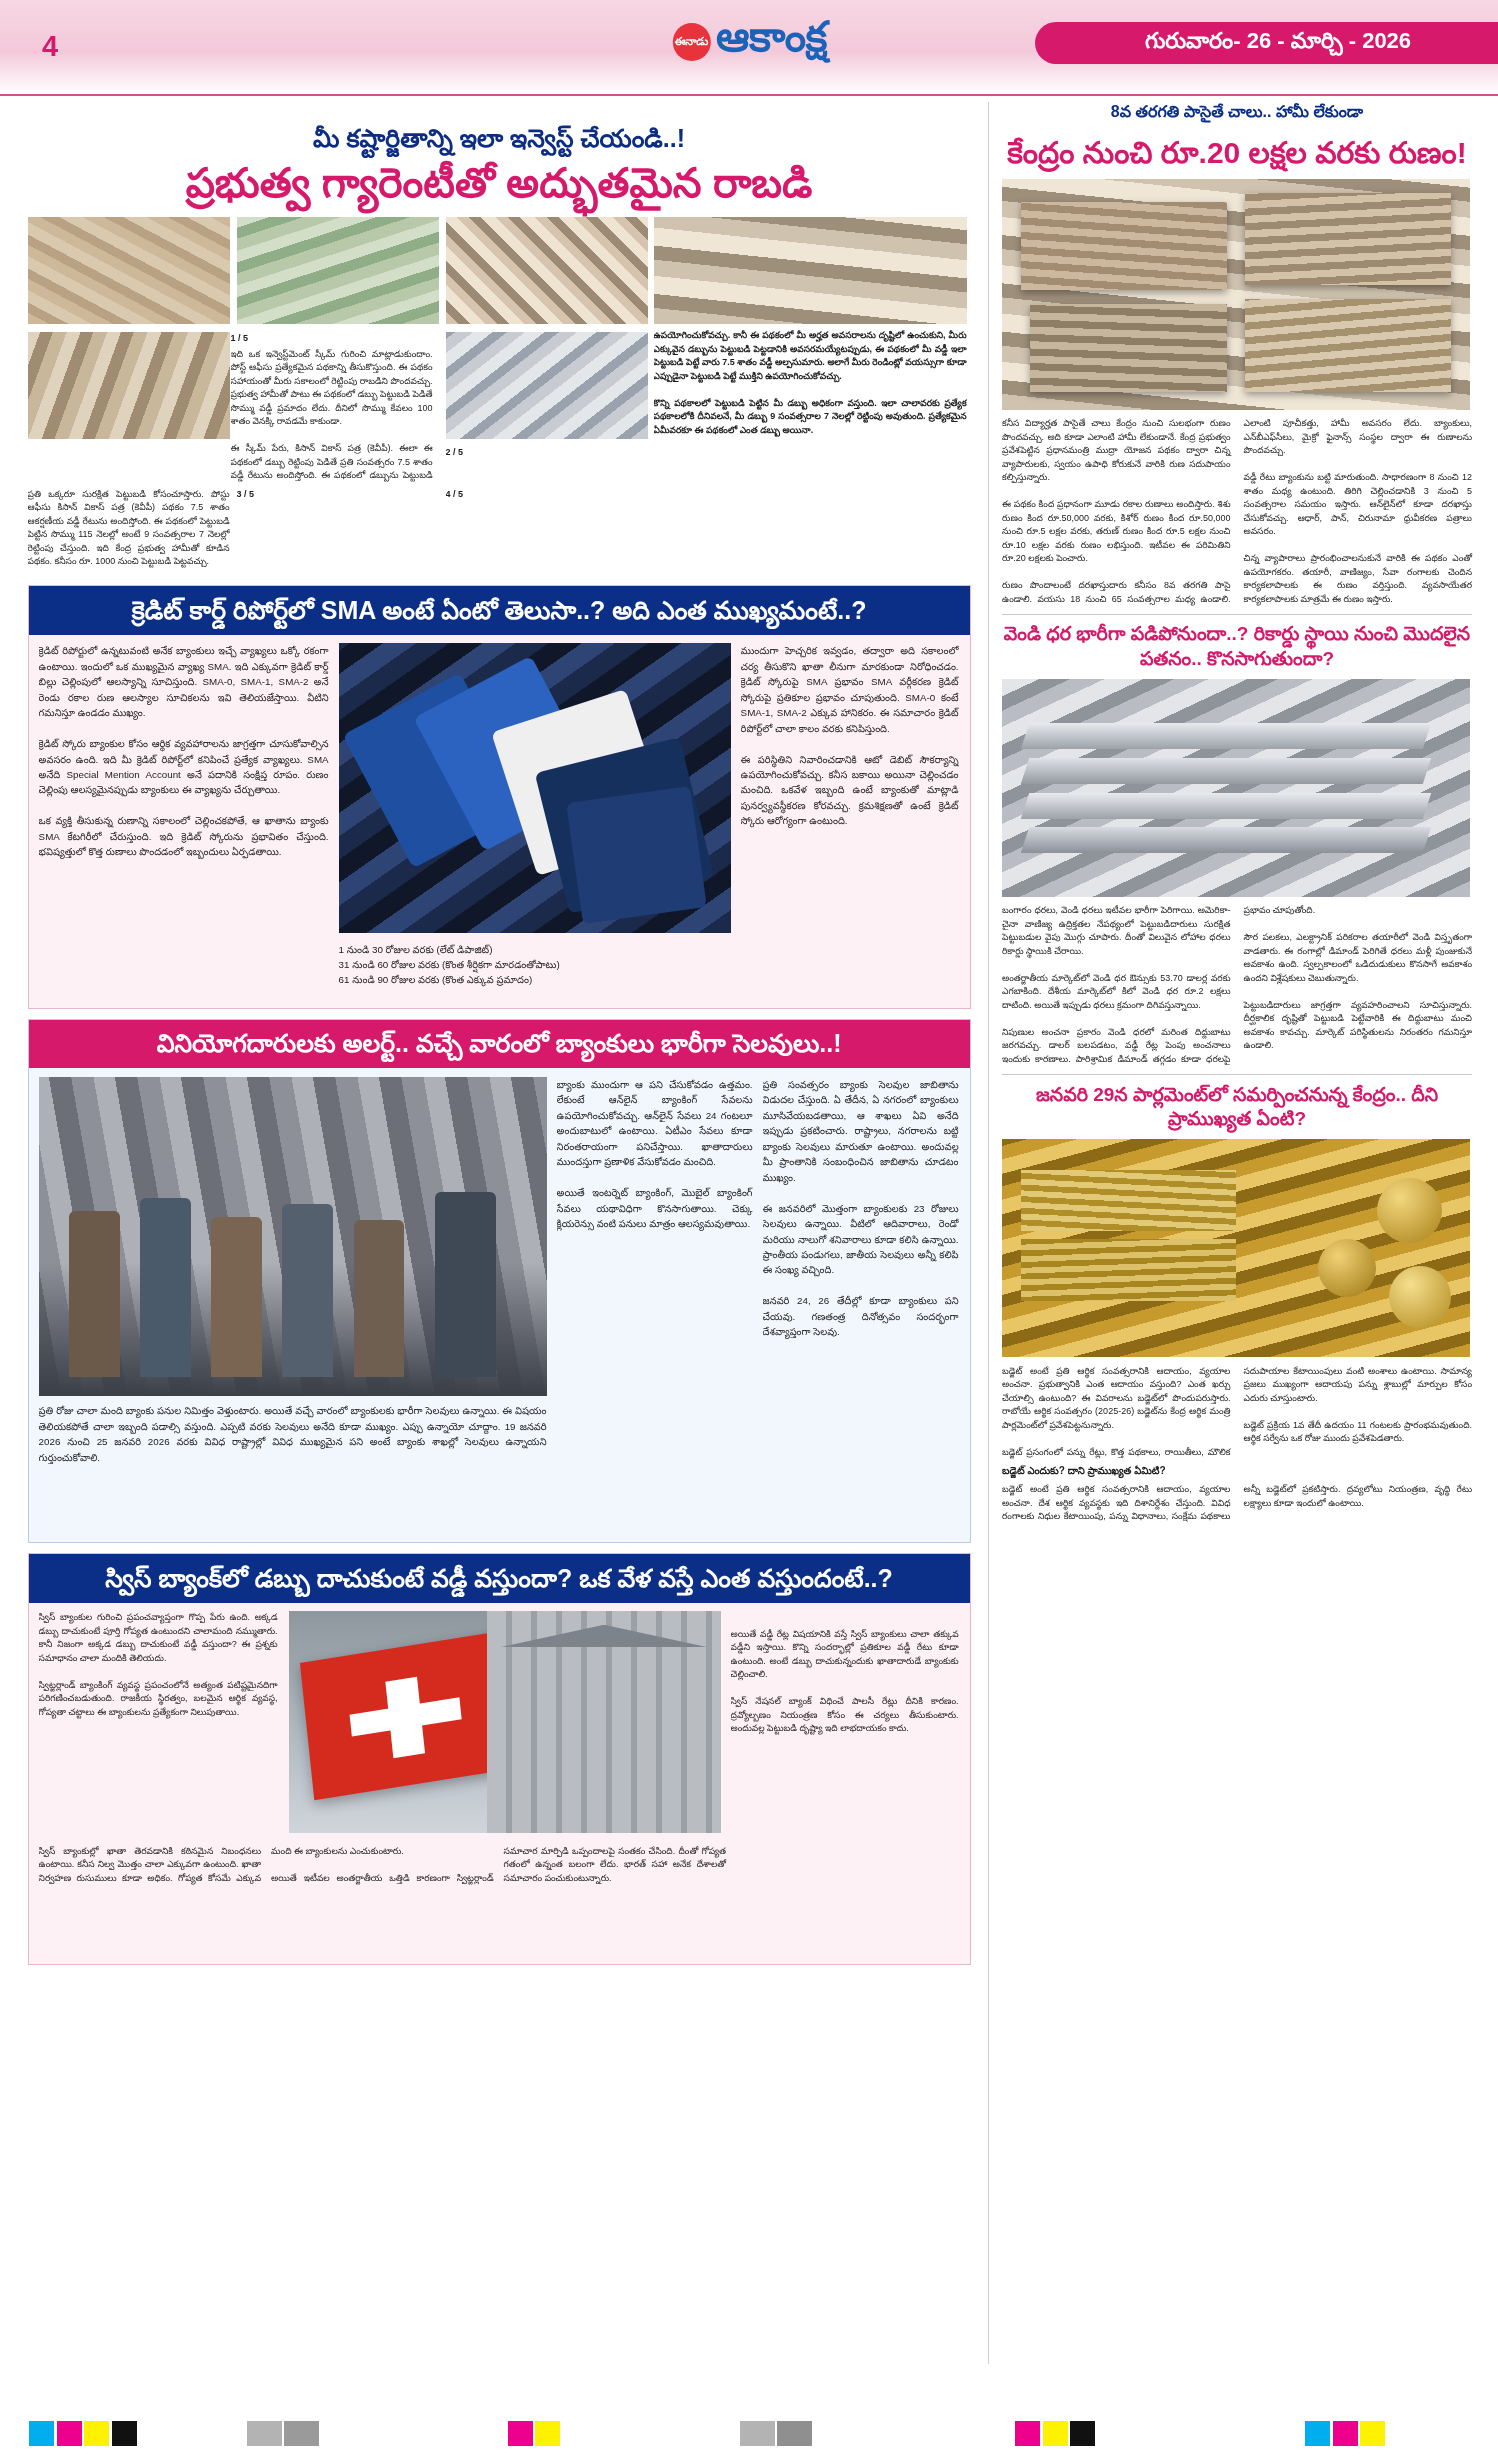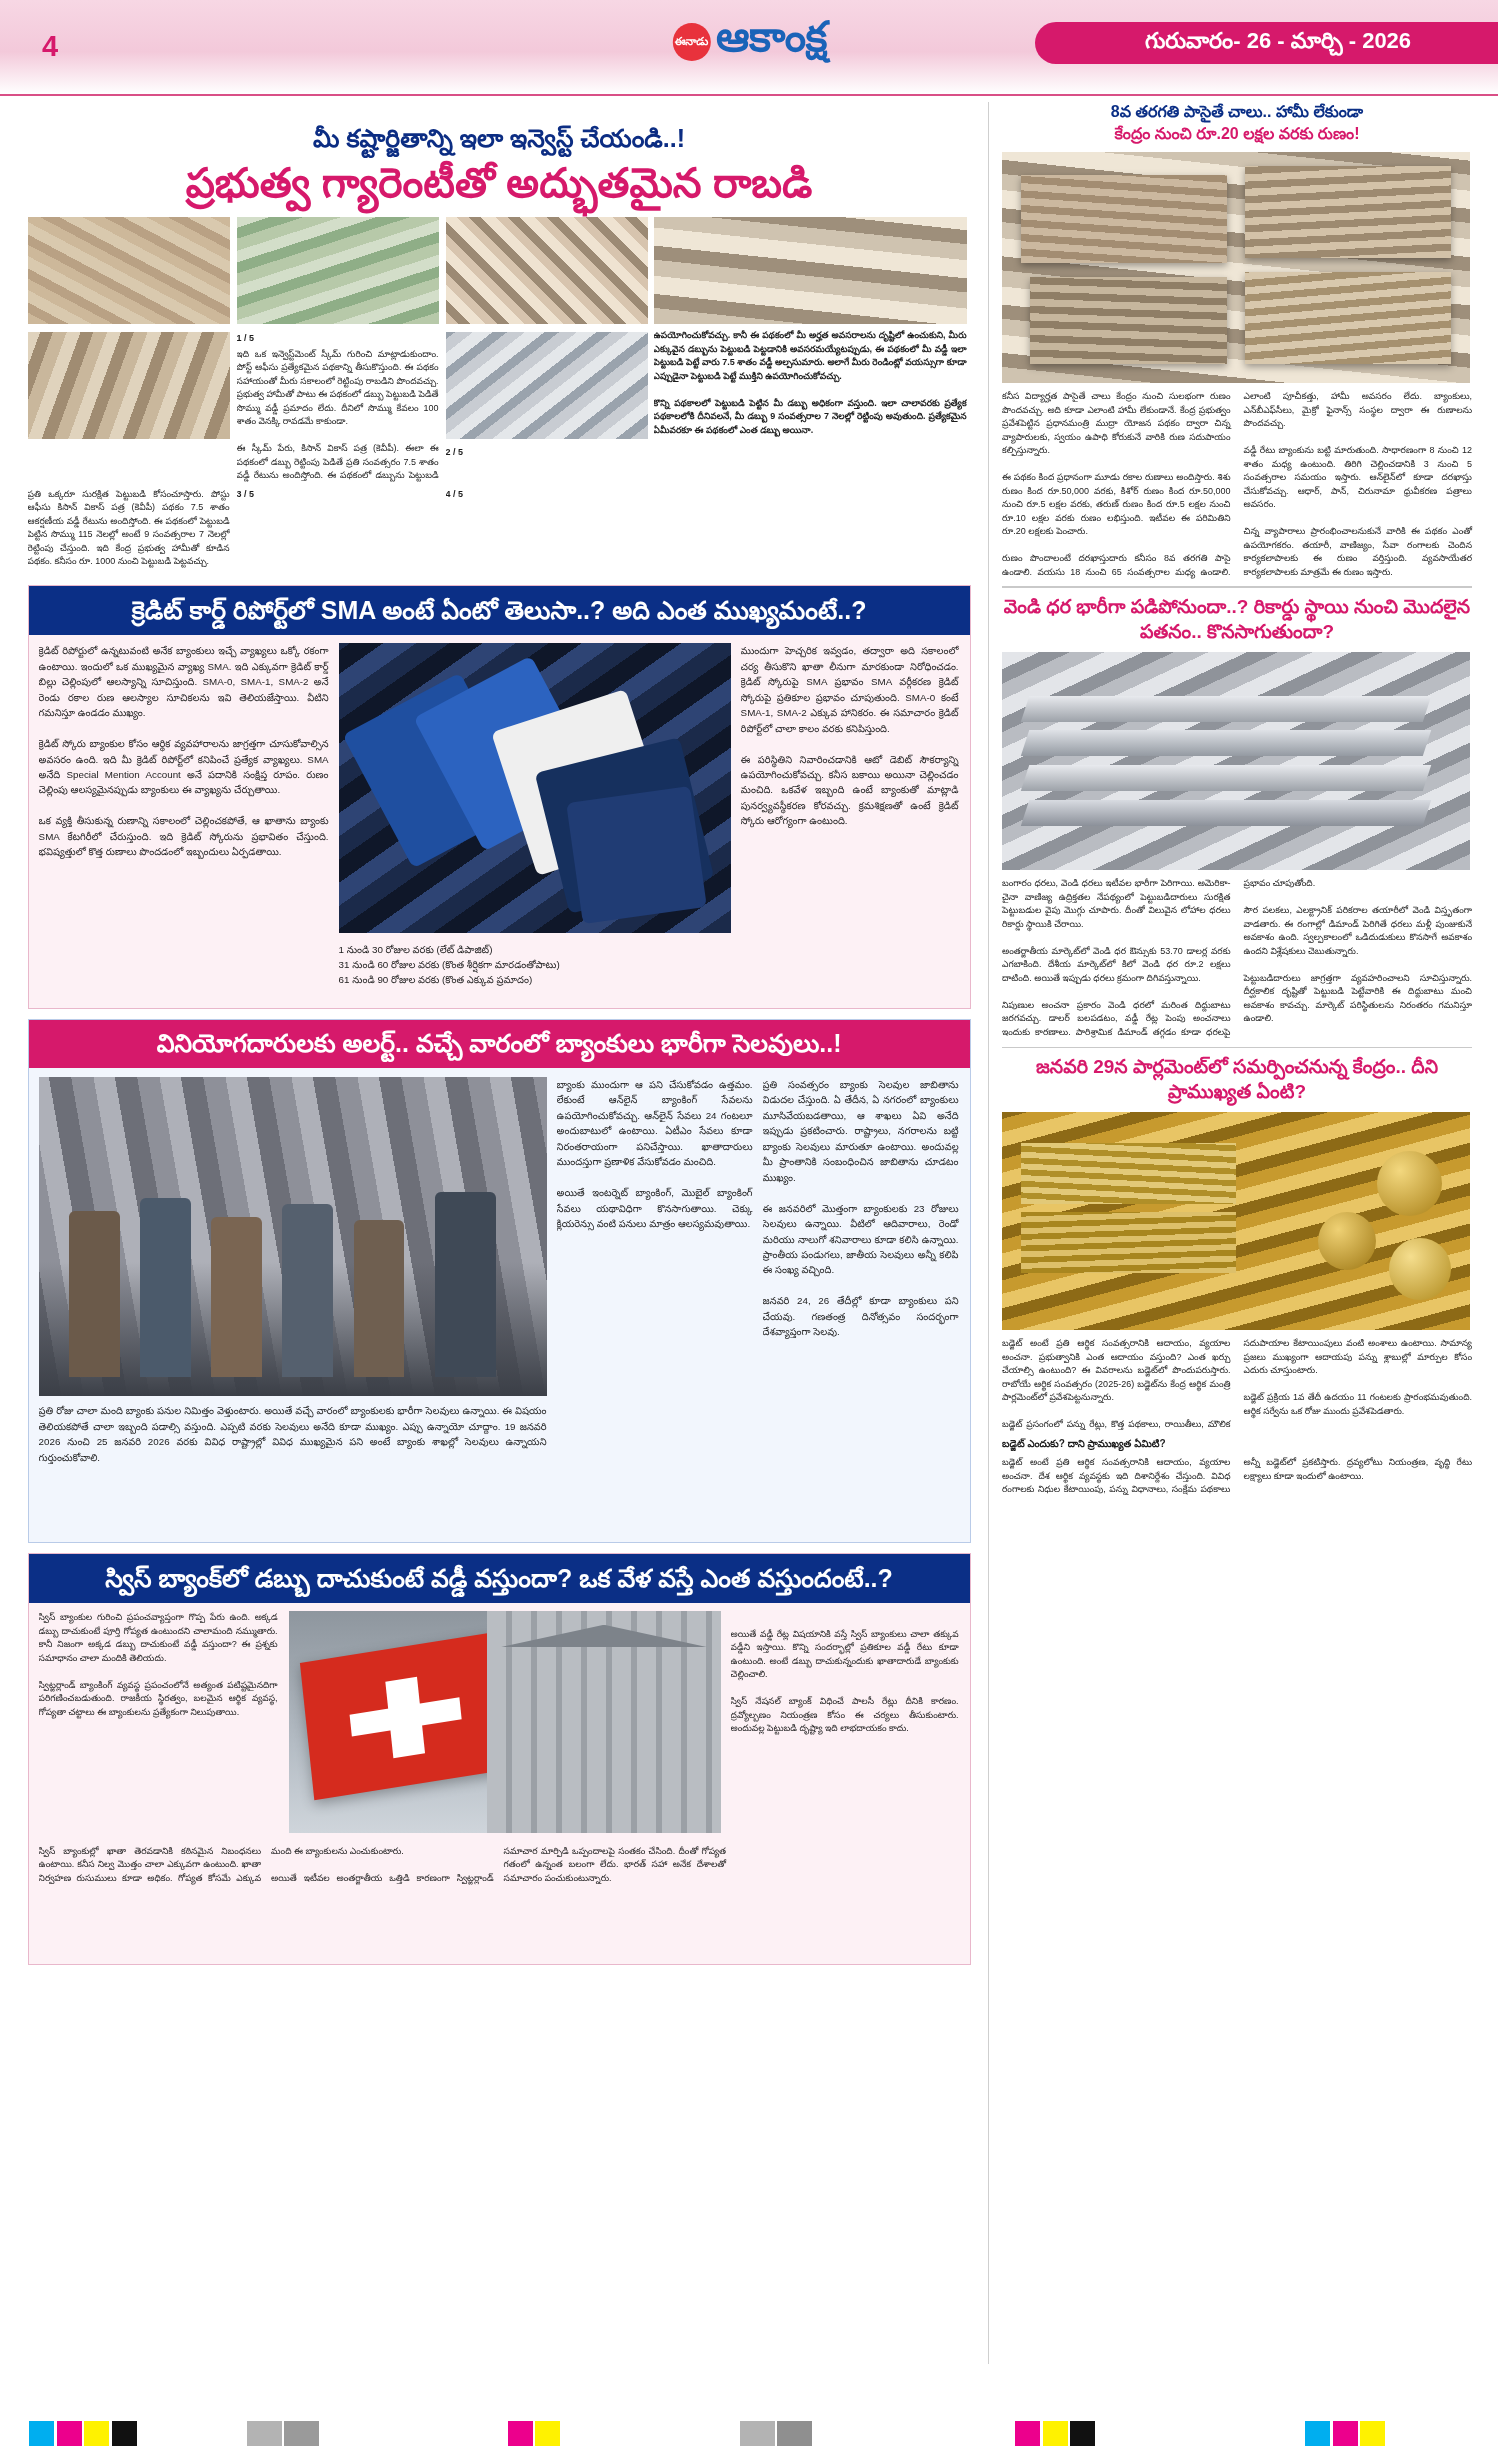--- a/index.html
+++ b/index.html
@@ -222,21 +222,21 @@
       <div class="kicker">మీ కష్టార్జితాన్ని ఇలా ఇన్వెస్ట్ చేయండి..!</div>
       <div class="head-main">ప్రభుత్వ గ్యారెంటీతో అద్భుతమైన రాబడి</div>
 
       <div style="position:relative;width:943px;height:267px;margin-top:8.7px;">
         <div class="photo ph-money1" style="position:absolute;left:0;top:0;width:202px;height:107px;"></div>
         <div class="photo ph-money2" style="position:absolute;left:209px;top:0;width:202px;height:107px;"></div>
         <div class="photo ph-money3" style="position:absolute;left:418px;top:0;width:202px;height:107px;"></div>
         <div class="photo ph-hand" style="position:absolute;left:0;top:115px;width:202px;height:107px;"></div>
         <div class="photo ph-money4" style="position:absolute;left:418px;top:115px;width:202px;height:107px;"></div>
 
-        <div class="body-text small" style="position:absolute;left:209px;top:115px;width:202px;height:152px;overflow:hidden;">
+        <div class="body-text small" style="position:absolute;left:203px;top:115px;width:202px;height:152px;overflow:hidden;">
           <div style="font-weight:bold;margin-bottom:2.9px;">1 / 5</div>
           <div style="white-space:pre-line;">ఇది ఒక ఇన్వెస్ట్‌మెంట్ స్కీమ్ గురించి మాట్లాడుకుందాం. పోస్ట్ ఆఫీసు ప్రత్యేకమైన పథకాన్ని తీసుకొస్తుంది. ఈ పథకం సహాయంతో మీరు సకాలంలో రెట్టింపు రాబడిని పొందవచ్చు. ప్రభుత్వ హామీతో పాటు ఈ పథకంలో డబ్బు పెట్టుబడి పెడితే సొమ్ము వడ్డీ ప్రమాదం లేదు. దీనిలో సొమ్ము కేవలం 100 శాతం వెనక్కి రావడమే కాకుండా.
 
 ఈ స్కీమ్ పేరు, కిసాన్ వికాస్ పత్ర (కెవీపీ). ఈలా ఈ పథకంలో డబ్బు రెట్టింపు పెడితే ప్రతి సంవత్సరం 7.5 శాతం వడ్డీ రేటును అందిస్తోంది. ఈ పథకంలో డబ్బును పెట్టుబడి పెట్టడానికి మీరు కనీసం 18 సంవత్సరాల వయస్సు ఉండాలి. ప్రత్యేకంగా ఏమీవరకూ మీరు ఈ పథకంలో ఎంత డబ్బు అయినా జమ చేసుకోవచ్చు. అలాగే మీరు ఈ ఖాతాలను మీరు ఎక్కడైనా ఓపెన్ చేసుకోవచ్చు. ప్రస్తుత కాలంలో సాధారణ పద్ధతిలో పొస్టాఫీసులు వెళ్ళి ఈ పథకంలో పెట్టుబడి పెట్టడానికి భారత్ కావచ్చు.
 
 కొన్ని పథకాలలో ఈ పథకంలో పెట్టుబడి పెట్టిన తర్వాత మీరు రెట్టింపు డబ్బును ఎలా పొందాలో తెలుసుకోవాలనుకుంటున్నారు. ప్రత్యేకంగా ఏమీవరకూ ఈ పథకంలో ఎంత డబ్బు అయినా.</div>
         </div>
 
         <div class="body-text small" style="position:absolute;left:418px;top:229px;width:202px;height:38px;overflow:hidden;">
           <div style="font-weight:bold;">2 / 5</div>
@@ -342,21 +342,21 @@
 
 అయితే ఇటీవల అంతర్జాతీయ ఒత్తిడి కారణంగా స్విట్జర్లాండ్ సమాచార మార్పిడి ఒప్పందాలపై సంతకం చేసింది. దీంతో గోప్యత గతంలో ఉన్నంత బలంగా లేదు. భారత్ సహా అనేక దేశాలతో సమాచారం పంచుకుంటున్నారు.</div>
       </div>
     </div>
   </div>
 
   <div class="right-col">
 
     <div>
       <div class="sub-head">8వ తరగతి పాసైతే చాలు.. హామీ లేకుండా</div>
-      <div class="sub-head sub-head-pink" style="font-size:16px;margin-top:1px;">కేంద్రం నుంచి రూ.20 లక్షల వరకు రుణం!</div>
+      <div class="sub-head sub-head-pink" style="font-size:30px;margin-top:10px;">కేంద్రం నుంచి రూ.20 లక్షల వరకు రుణం!</div>
       <div class="photo ph-bundle" style="width:468px;height:231px;margin-top:7.3px;">
         <div style="position:absolute;left:4%;top:10%;width:44%;height:38%;background:repeating-linear-gradient(4deg,#cbb89f 0 7.3px,#a38d72 7.3px 14.5px);box-shadow:0 2.9px 7.3px rgba(0,0,0,.35);"></div>
         <div style="position:absolute;left:52%;top:6%;width:44%;height:40%;background:repeating-linear-gradient(-3deg,#d3c2a8 0 7.3px,#9d8a70 7.3px 14.5px);box-shadow:0 2.9px 7.3px rgba(0,0,0,.35);"></div>
         <div style="position:absolute;left:6%;top:54%;width:42%;height:38%;background:repeating-linear-gradient(2deg,#c6b69d 0 7.3px,#8f7e66 7.3px 14.5px);box-shadow:0 2.9px 7.3px rgba(0,0,0,.35);"></div>
         <div style="position:absolute;left:52%;top:52%;width:44%;height:40%;background:repeating-linear-gradient(-5deg,#d8c8ad 0 7.3px,#a6916f 7.3px 14.5px);box-shadow:0 2.9px 7.3px rgba(0,0,0,.35);"></div>
       </div>
       <div class="body-text small cols-2" style="margin-top:7.3px;white-space:pre-line;">కనీస విద్యార్హత పాసైతే చాలు కేంద్రం నుంచి సులభంగా రుణం పొందవచ్చు. అది కూడా ఎలాంటి హామీ లేకుండానే. కేంద్ర ప్రభుత్వం ప్రవేశపెట్టిన ప్రధానమంత్రి ముద్రా యోజన పథకం ద్వారా చిన్న వ్యాపారులకు, స్వయం ఉపాధి కోరుకునే వారికి రుణ సదుపాయం కల్పిస్తున్నారు.
 
 ఈ పథకం కింద ప్రధానంగా మూడు రకాల రుణాలు అందిస్తారు. శిశు రుణం కింద రూ.50,000 వరకు, కిశోర్ రుణం కింద రూ.50,000 నుంచి రూ.5 లక్షల వరకు, తరుణ్ రుణం కింద రూ.5 లక్షల నుంచి రూ.10 లక్షల వరకు రుణం లభిస్తుంది. ఇటీవల ఈ పరిమితిని రూ.20 లక్షలకు పెంచారు.
 

